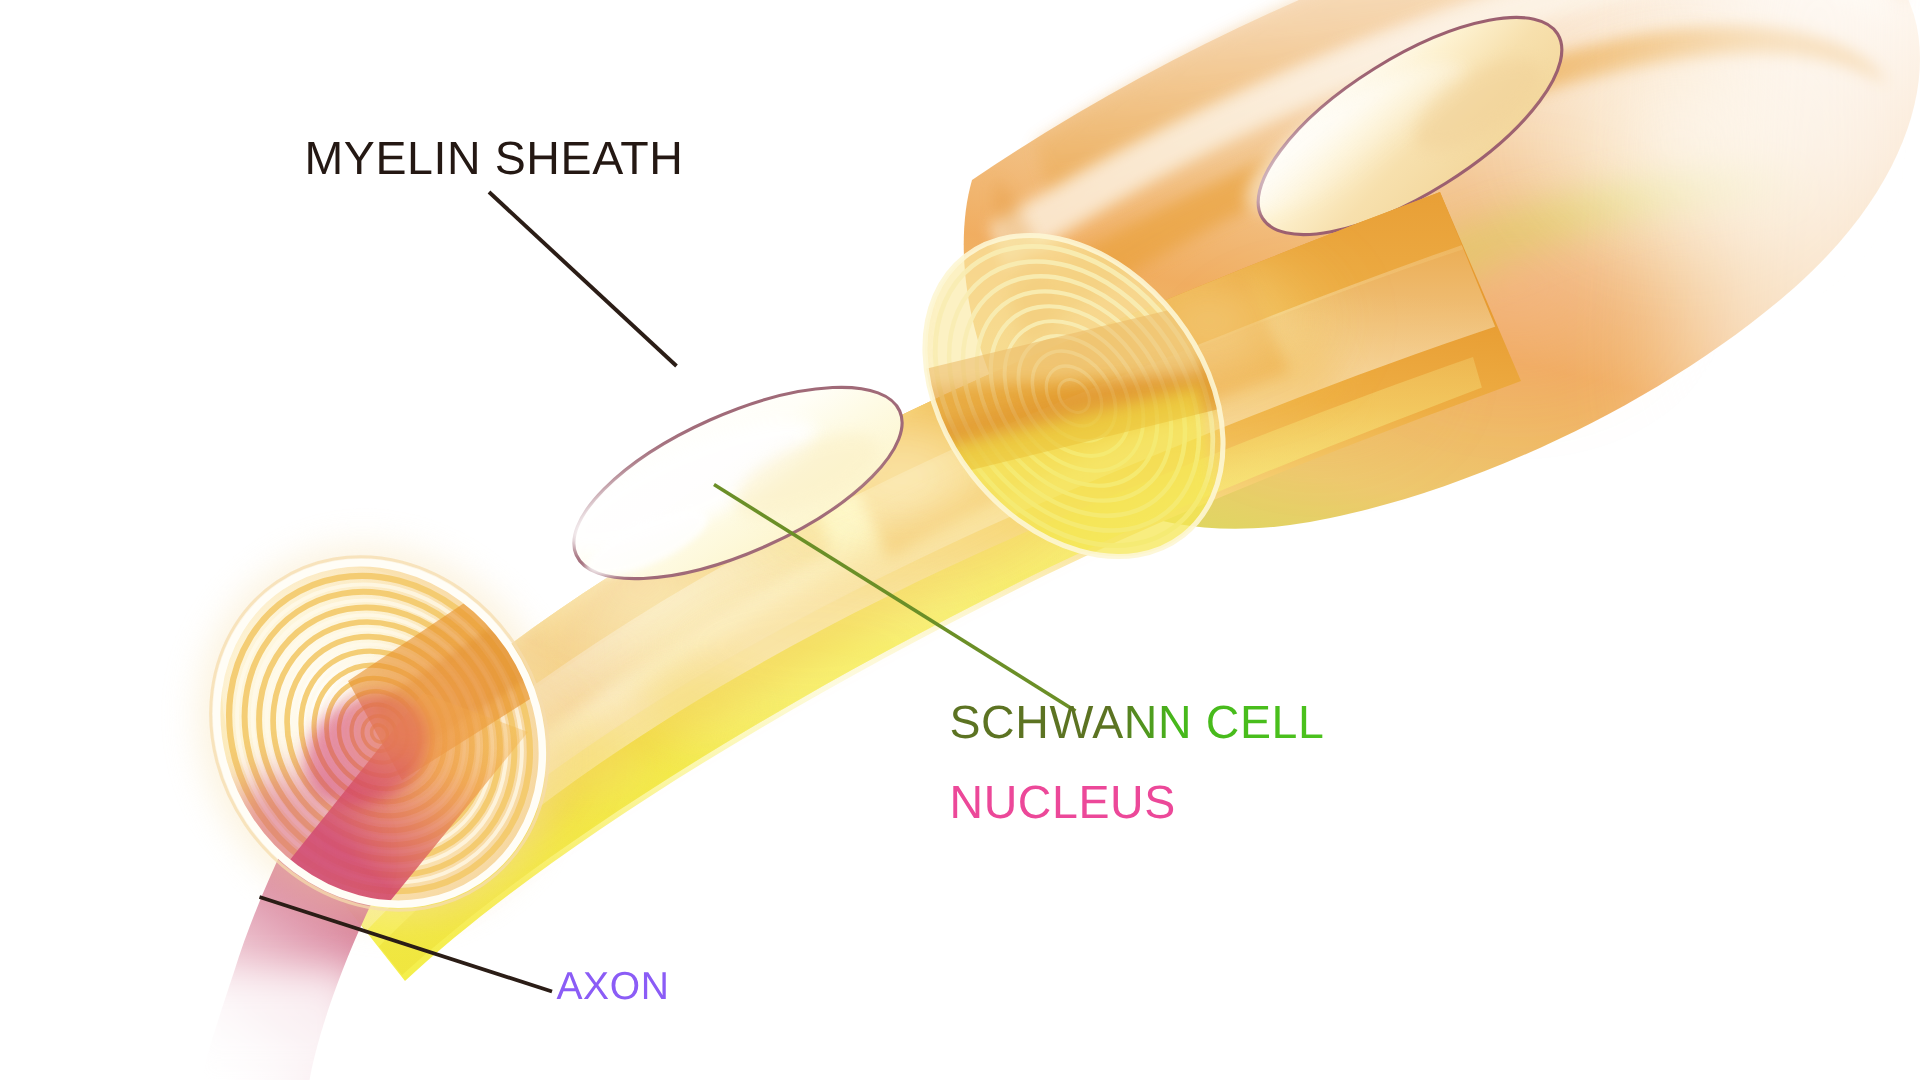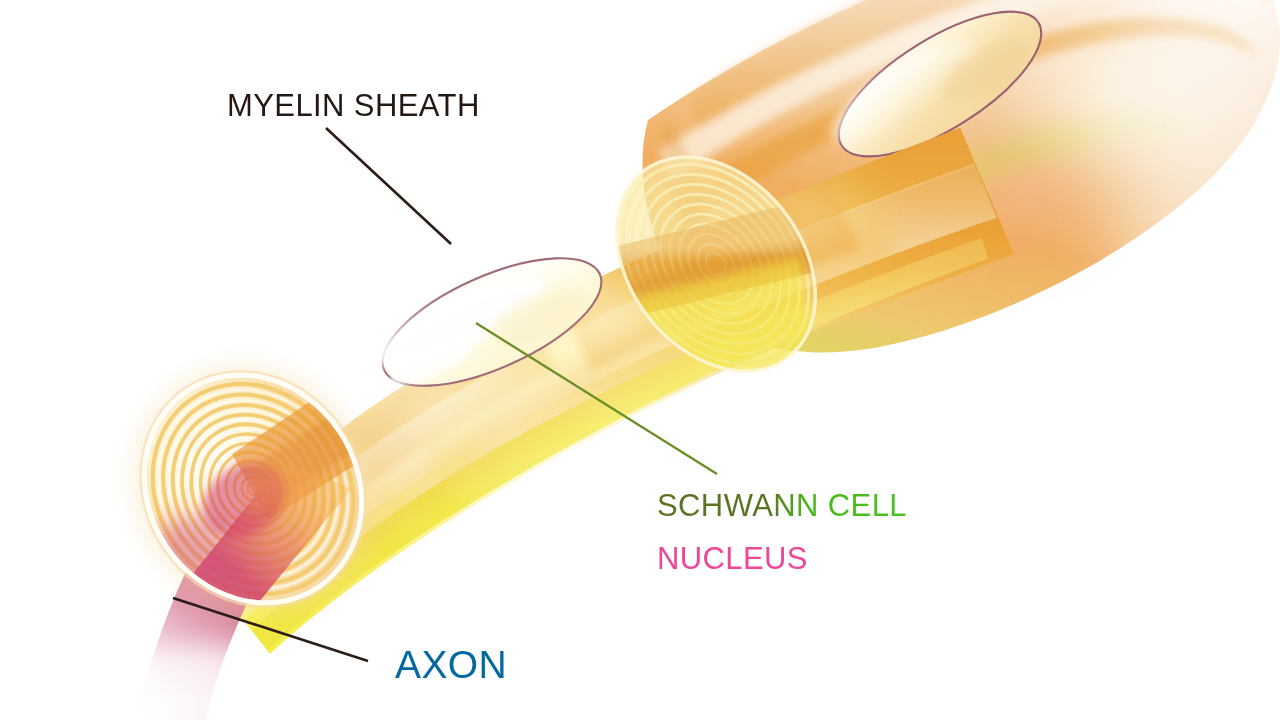--- a/index.html
+++ b/index.html
@@ -24,38 +24,37 @@
     top: 0;
     width: 1280px;
     height: 720px;
     display: block;
   }
   .label {
     position: absolute;
     white-space: nowrap;
     letter-spacing: 0.4px;
     line-height: 1.18;
-    margin-left: 24px;
     -webkit-font-smoothing: antialiased;
   }
   #label-myelin-sheath {
     left: 203px;
     top: 88px;
     font-size: 31px;
     color: #241813;
   }
   #label-axon {
     left: 371px;
     top: 642px;
-    font-size: 39px;
-    color: #0369a1;
+    font-size: 26px;
+    color: #8b5cf6;
   }
   #label-schwann {
     left: 633px;
-    top: 488px;
+    top: 464px;
     font-size: 31px;
     color: #4d6b1e;
   }
   #label-schwann .line1 {
     display: block;
     background: linear-gradient(90deg, #5c7322 0%, #5c7322 44%, #46b81b 60%, #4bc21d 100%);
     -webkit-background-clip: text;
     background-clip: text;
     color: transparent;
     -webkit-text-fill-color: transparent;

